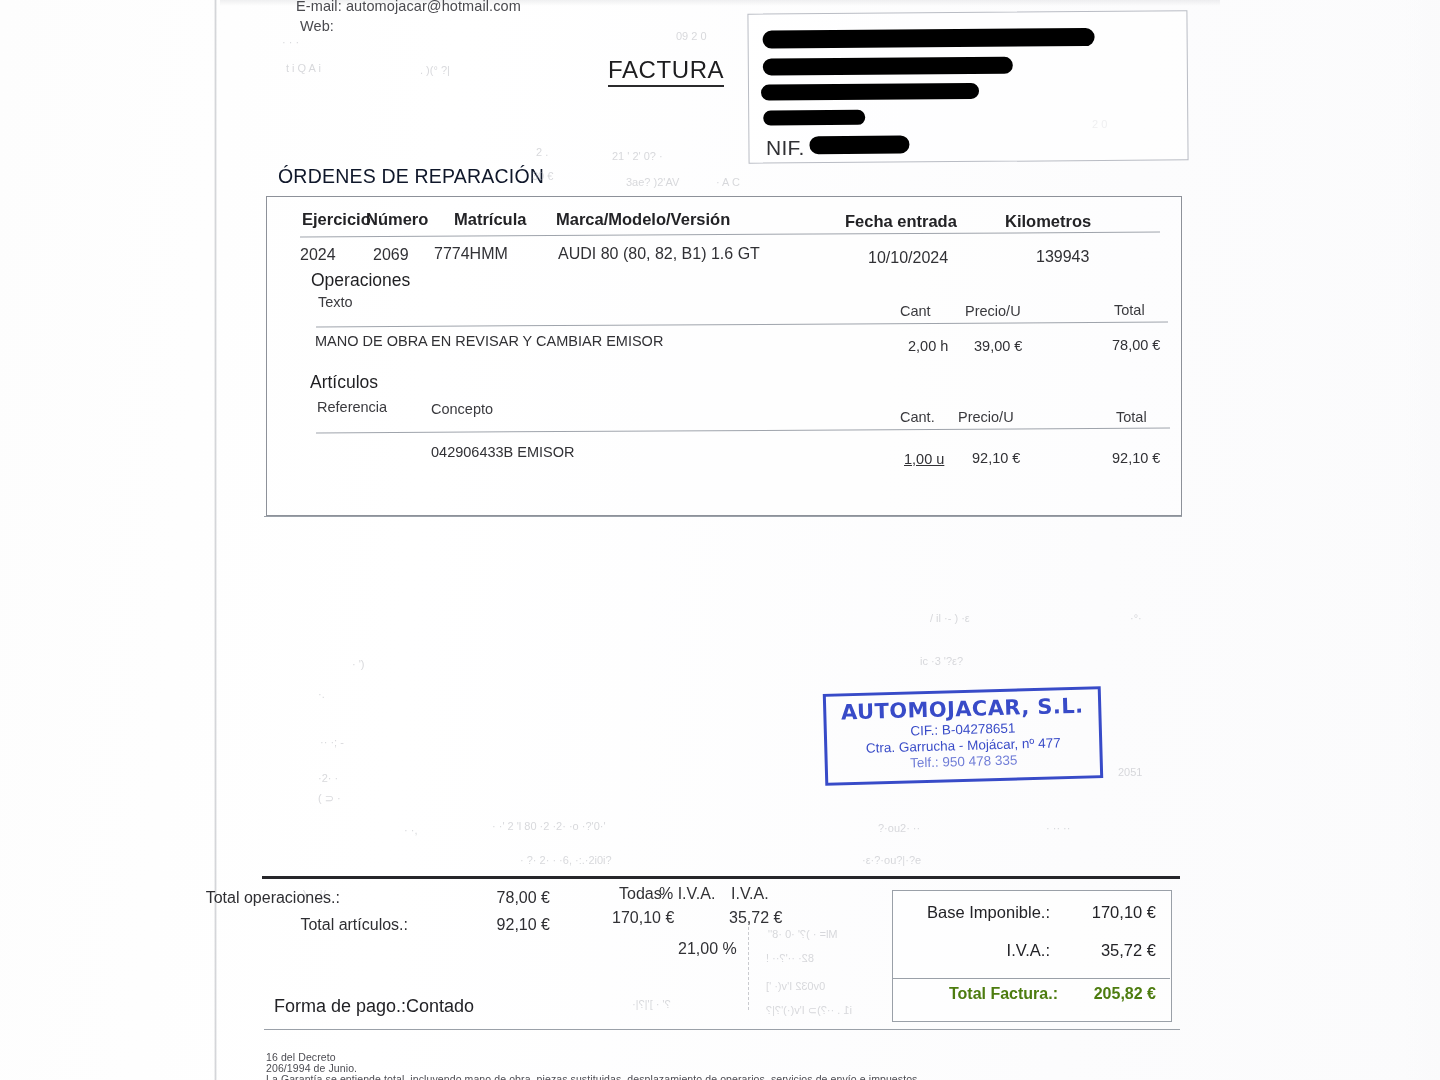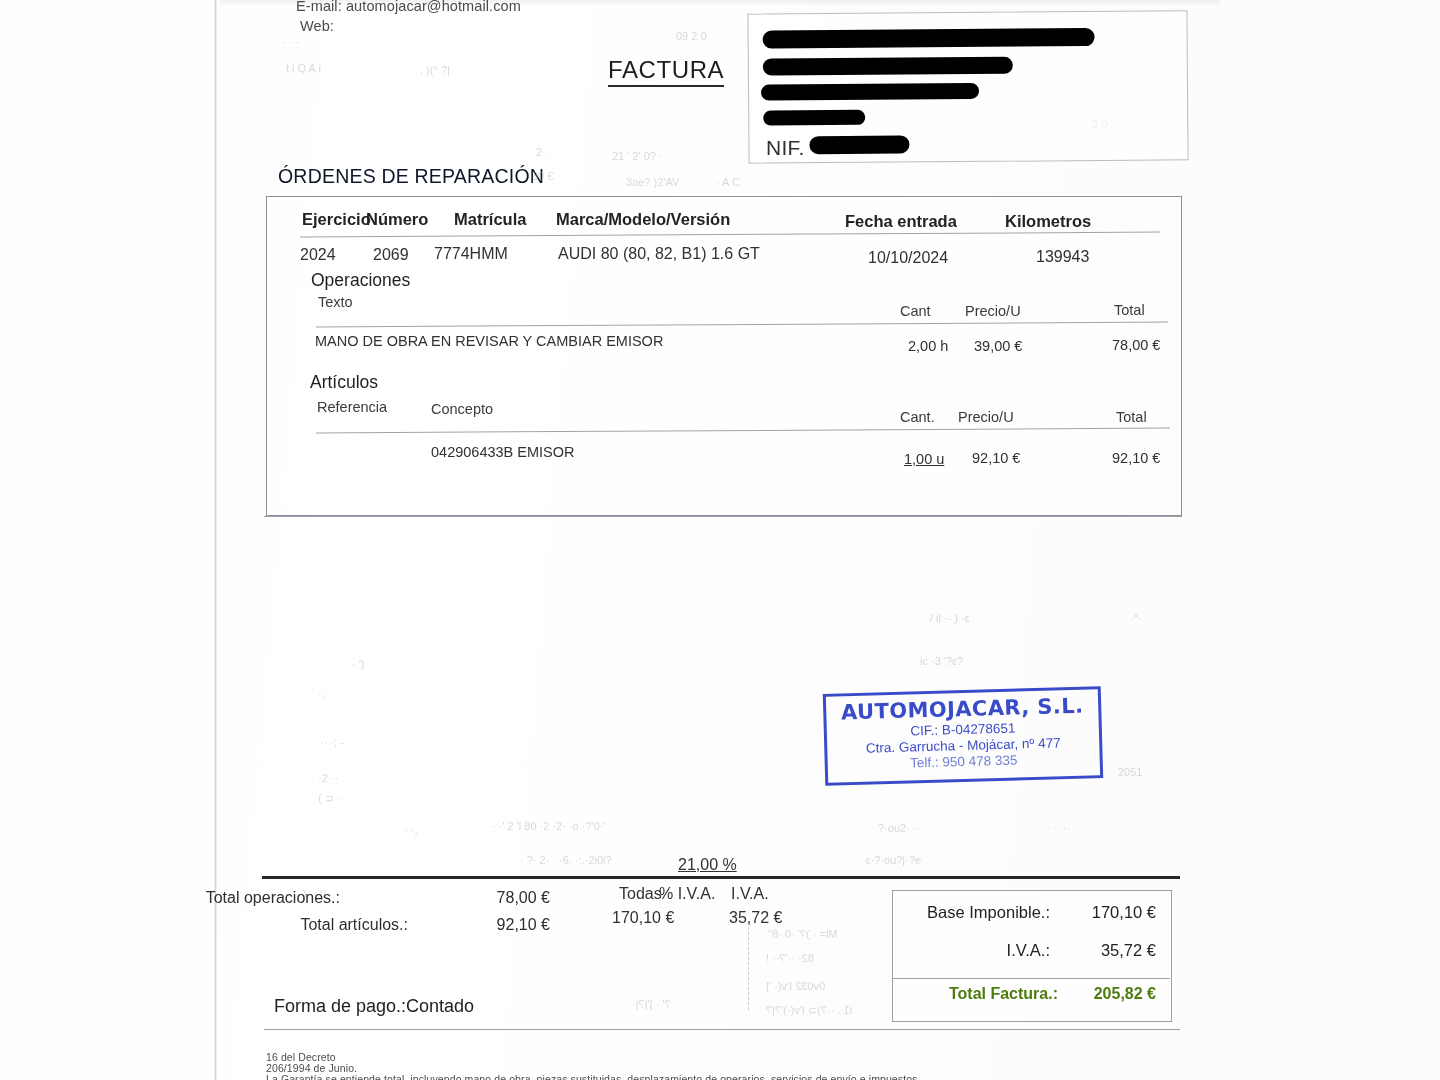--- a/index.html
+++ b/index.html
@@ -346,21 +346,21 @@
   <div class="t tot-val" style="left:430px; top:889px; width:120px;">78,00 €</div>
 
   <div class="t tot-label" style="left:220px; top:916px; width:188px;">Total artículos.:</div>
   <div class="t tot-val" style="left:430px; top:916px; width:120px;">92,10 €</div>
 
   <div class="t cell" style="left:619px; top:885px;">Todas</div>
   <div class="t cell" style="left:659px; top:885px;">% I.V.A.</div>
   <div class="t cell" style="left:731px; top:885px;">I.V.A.</div>
 
   <div class="t cell" style="left:612px; top:909px;">170,10 €</div>
-  <div class="t cell" style="left:678px; top:856px;text-decoration:underline;">21,00 %</div>
+  <div class="t cell" style="left:678px; top:940px;">21,00 %</div>
   <div class="t cell" style="left:729px; top:909px;">35,72 €</div>
 
   <div id="summary-box"></div>
   <div id="summary-sep"></div>
 
   <div class="t sum-label" style="left:900px; top:903px; width:150px;">Base Imponible.:</div>
   <div class="t sum-val" style="left:1060px; top:903px; width:96px;">170,10 €</div>
 
   <div class="t sum-label" style="left:900px; top:941px; width:150px;">I.V.A.:</div>
   <div class="t sum-val" style="left:1060px; top:941px; width:96px;">35,72 €</div>

